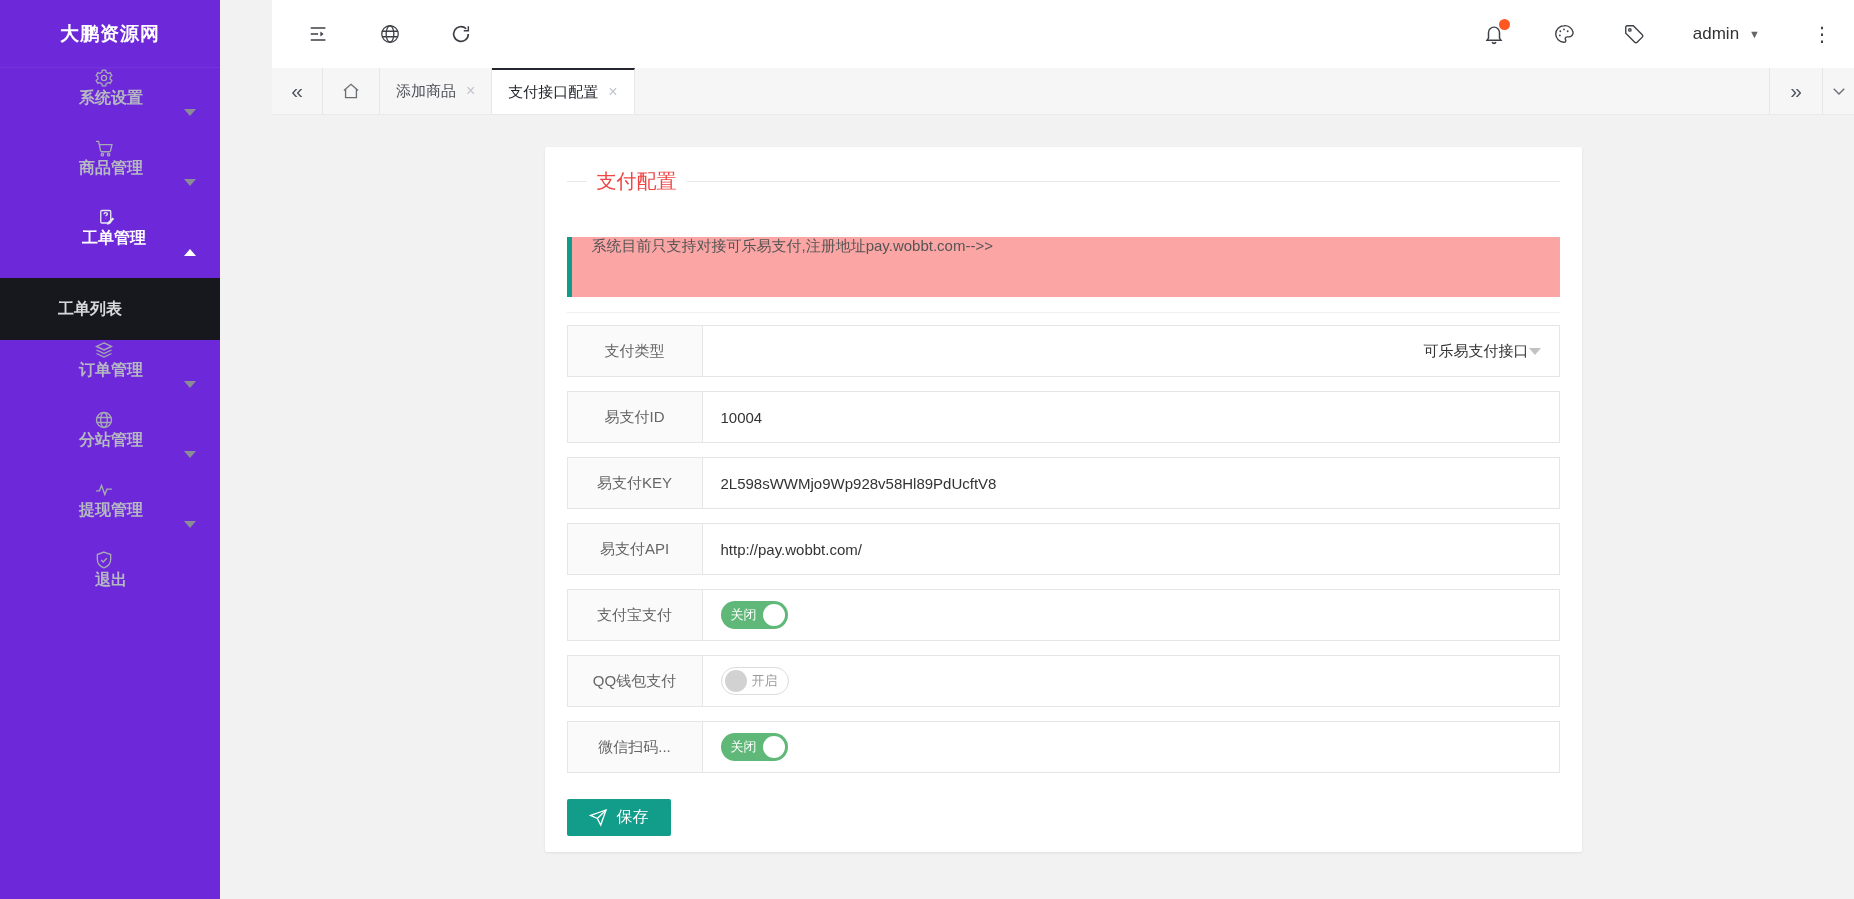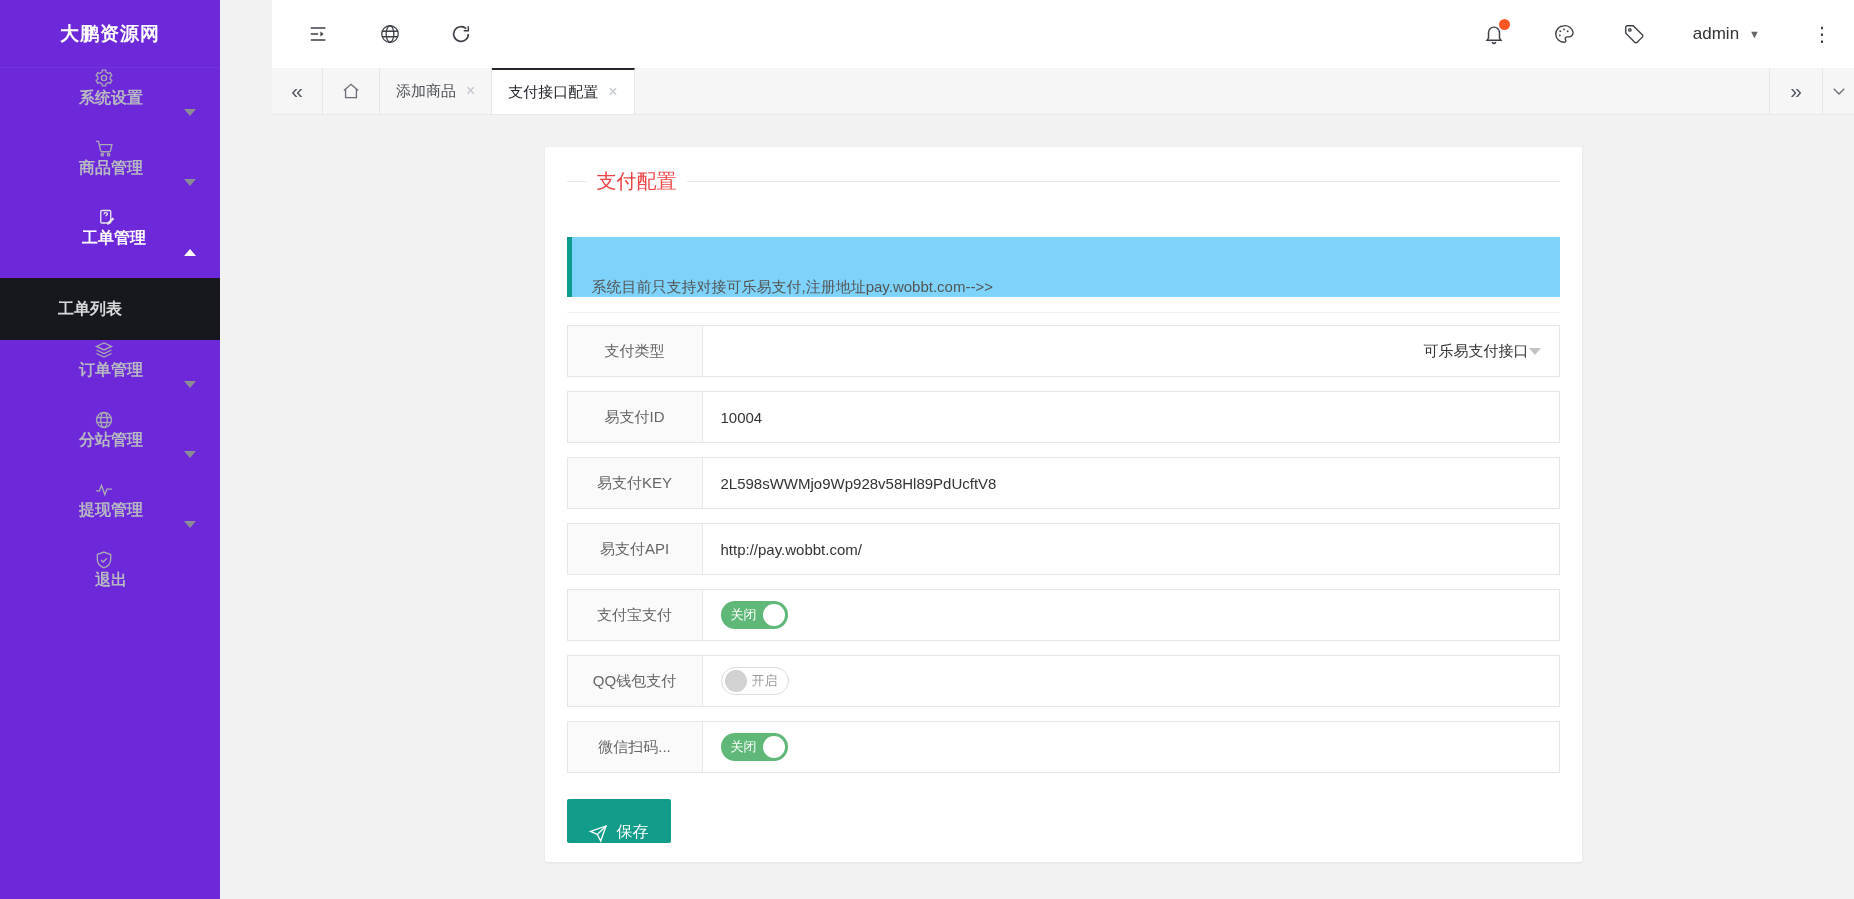--- a/index.html
+++ b/index.html
@@ -46,38 +46,38 @@
   .cell-right { width:53px; border-left:1px solid #e6e6e6; font-size:21px; }
   .cell-down { width:32px; border-left:1px solid #e6e6e6; color:#6a6e76; }
 
   
   .content { position:absolute; left:272px; top:115px; width:1582px; height:784px; overflow:auto; }
   .card { width:1037px; margin:32px auto 0; background:#ffffff; border-radius:2px; box-shadow:0 1px 3px rgba(0,0,0,.08); padding:20px 22px 16px; }
 
   .field-title { border-top:1px solid #e8e8e8; margin-top:14px; }
   .field-title span { position:relative; top:-14px; margin-left:20px; background:#fff; padding:0 10px; font-size:20px; color:#ef4444; }
 
-  .alert { margin-top:28px; background:#7dd3fc; border-left:5px solid #0f9c8c; height:60px; display:flex; align-items:flex-end; padding:0 20px; color:#555; font-size:15px; }
+  .alert { margin-top:28px; background:#fca5a5; border-left:5px solid #0f9c8c; height:60px; display:flex; align-items:flex-start; padding:0 20px; color:#555; font-size:15px; }
 
   hr.split { border:none; border-top:1px solid #efefef; margin:15px 0 12px; }
 
   .form-row { display:flex; height:52px; border:1px solid #e6e6e6; margin-bottom:14px; background:#fff; }
   .form-label { width:135px; flex:none; background:#fafafa; border-right:1px solid #e6e6e6; display:flex; align-items:center; justify-content:center; color:#666; font-size:15px; overflow:hidden; white-space:nowrap; }
   .form-value { flex:1; display:flex; align-items:center; padding:0 18px; font-size:15px; color:#333; }
   .text-input { width:100%; border:none; outline:none; font-size:15px; color:#333; font-family:inherit; background:transparent; }
   .select { width:100%; display:flex; align-items:center; justify-content:flex-end; cursor:pointer; }
   .caret-down { width:0; height:0; border-left:6px solid transparent; border-right:6px solid transparent; border-top:7px solid #c2c2c2; }
 
   .switch { height:28px; border-radius:15px; display:inline-flex; align-items:center; cursor:pointer; font-size:13px; }
   .switch.on { padding:0 3px 0 10px; color:#fff; gap:6px; }
   .switch.off { padding:0 10px 0 3px; background:#fff; border:1px solid #dcdcdc; color:#999; gap:5px; }
   .sw-knob { width:22px; height:22px; border-radius:50%; background:#fff; flex:none; }
   .switch.off .sw-knob { background:#d2d2d2; }
 
-  .save-btn { margin-top:12px; height:44px; padding:0 22px; color:#fff; border:none; border-radius:2px; font-size:16px; font-family:inherit; display:inline-flex; align-items:flex-end; gap:9px; cursor:pointer; }
+  .save-btn { margin-top:12px; height:37px; padding:0 22px; color:#fff; border:none; border-radius:2px; font-size:16px; font-family:inherit; display:inline-flex; align-items:center; gap:9px; cursor:pointer; }
 </style>
 </head>
 <body>
 
 <div class="sidebar">
   <div class="logo">大鹏资源网</div>
 
   <div class="menu-item">
     <span class="mi-icon">
       <svg viewBox="0 0 24 24" fill="none" stroke="currentColor" stroke-width="1.6" width="20" height="20">

